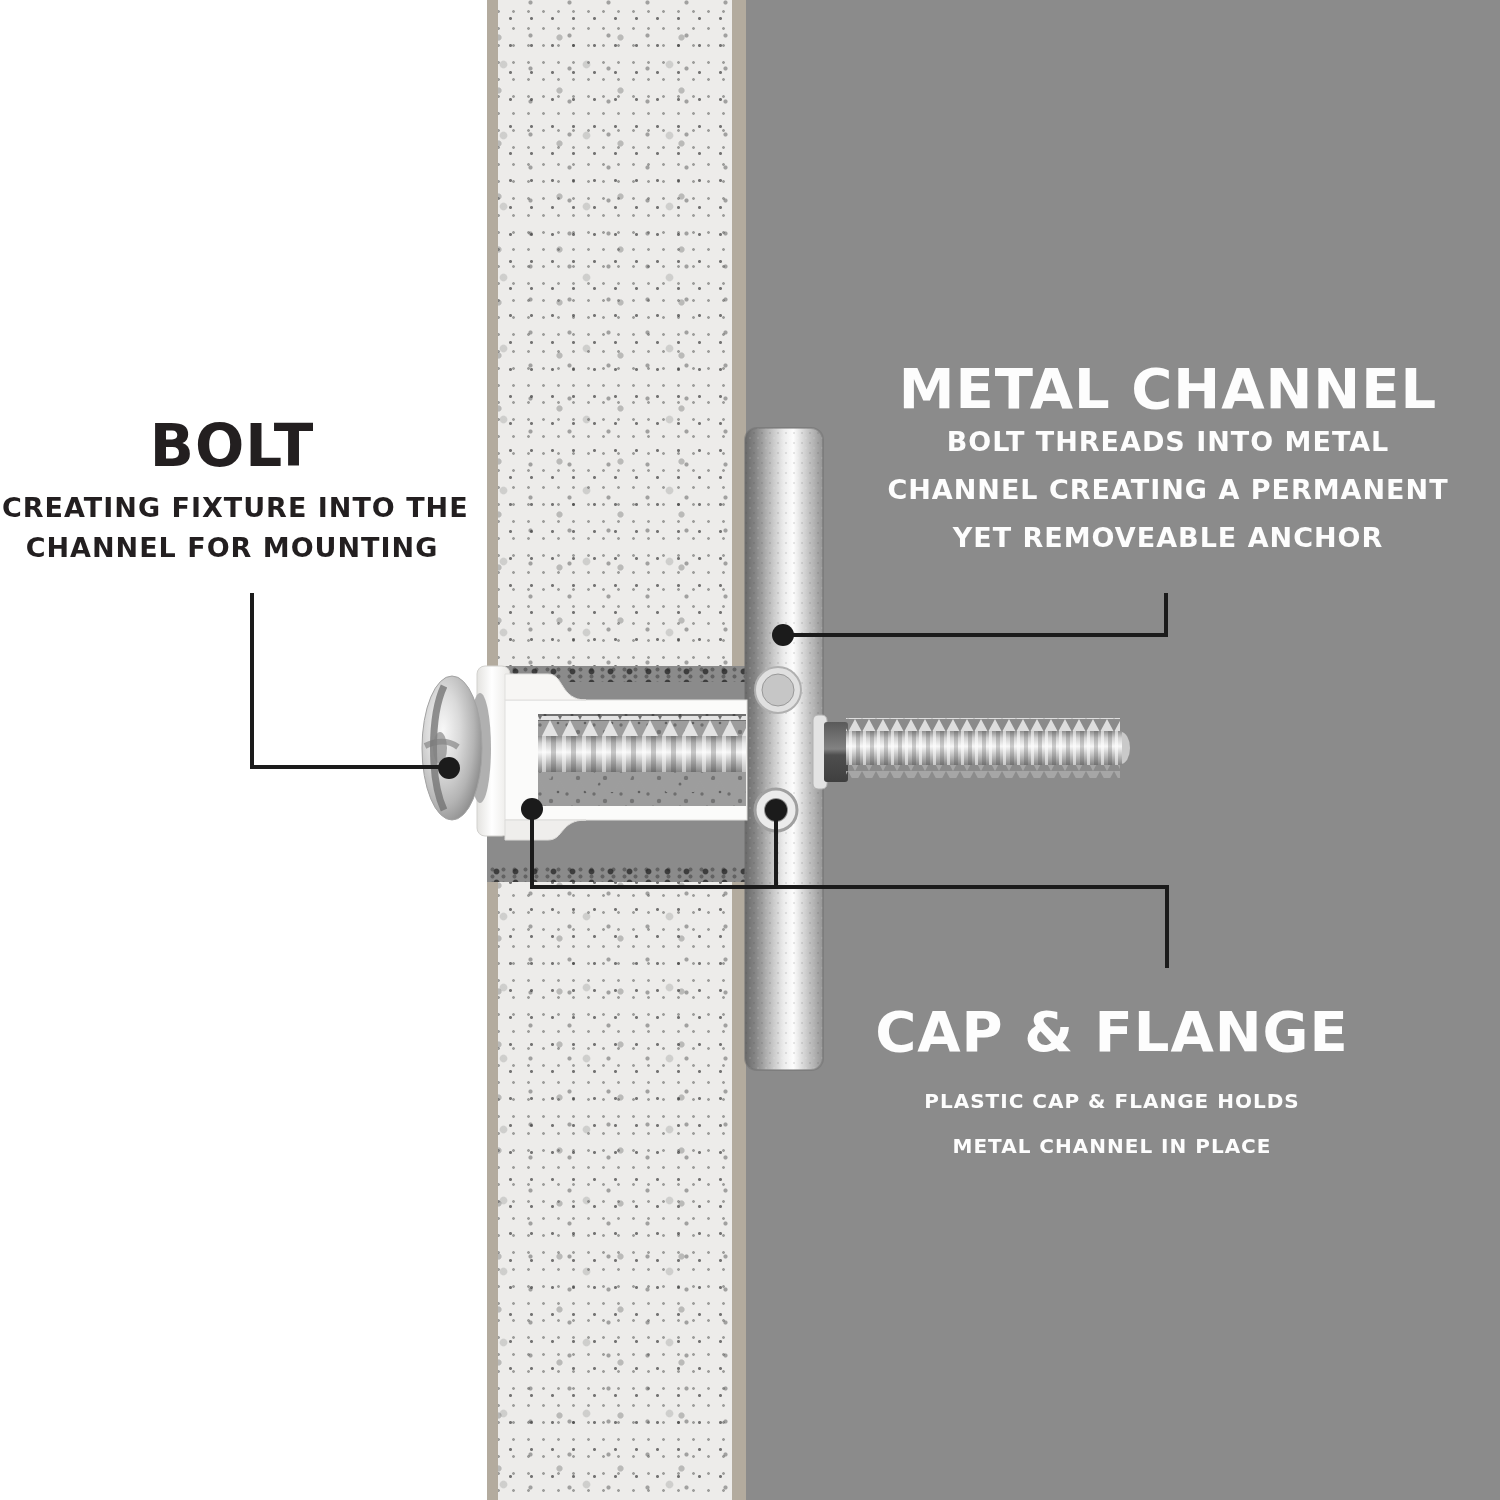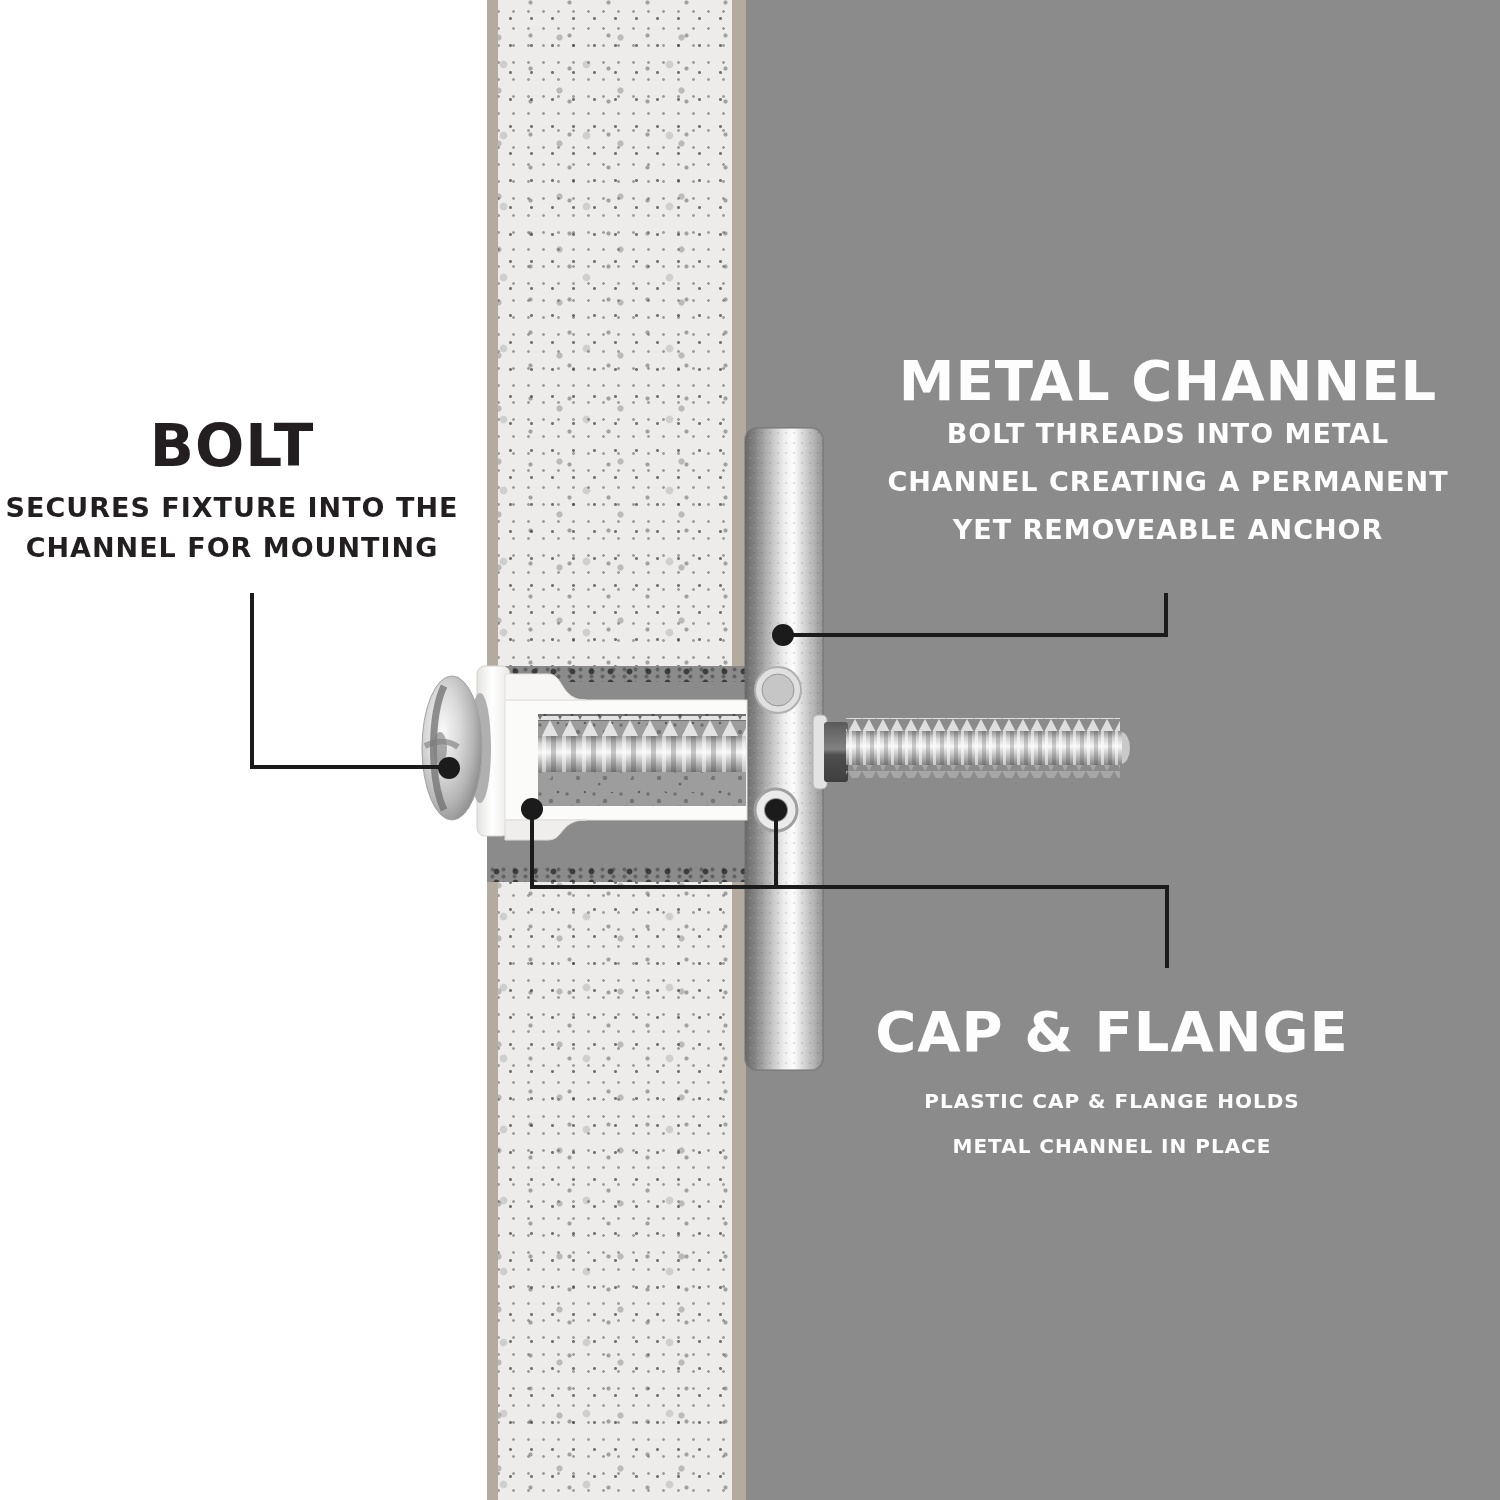--- a/index.html
+++ b/index.html
@@ -48,21 +48,21 @@
   .dot{position:absolute;width:22px;height:22px;border-radius:50%;background:#1b1b1b;z-index:7;}
   
   .label{position:absolute;text-align:center;z-index:8;}
   .label .title{font-weight:700;letter-spacing:1px;}
   .label .desc{font-weight:700;white-space:pre;letter-spacing:1px;}
   .label-dark{color:#231f20;}
   .label-light{color:#fdfdfd;}
   #bolt-label{left:2px;top:416px;width:460px;}
   #bolt-label .title{font-size:58px;line-height:60px;}
   #bolt-label .desc{font-size:27px;line-height:40px;margin-top:12px;}
-  #channel-label{left:858px;top:352px;width:620px;}
+  #channel-label{left:858px;top:360px;width:620px;}
   #channel-label .title{font-size:56px;line-height:58px;}
   #channel-label .desc{font-size:27px;line-height:48px;}
   #capflange-label{left:804px;top:1003px;width:616px;}
   #capflange-label .title{font-size:56px;line-height:58px;}
   #capflange-label .desc{font-size:20px;line-height:45px;margin-top:18px;}
 </style>
 </head>
 <body>
 
 <div id="stage">
@@ -208,21 +208,21 @@
   <div class="lead" style="left:530px;top:885px;width:639px;height:4px;"></div>
   <div class="lead" style="left:1165px;top:885px;width:4px;height:83px;"></div>
 
   <div class="dot" style="left:438px;top:757px;"></div>
   <div class="dot" style="left:772px;top:624px;"></div>
   <div class="dot" style="left:521px;top:798px;"></div>
   <div class="dot" style="left:765px;top:799px;"></div>
 
   <div class="label label-dark" id="bolt-label">
     <div class="title">BOLT</div>
-    <div class="desc">SECURES FIXTURE INTO THE
+    <div class="desc">CREATING FIXTURE INTO THE
 CHANNEL FOR MOUNTING</div>
   </div>
 
   <div class="label label-light" id="channel-label">
     <div class="title">METAL CHANNEL</div>
     <div class="desc">BOLT THREADS INTO METAL
 CHANNEL CREATING A PERMANENT
 YET REMOVEABLE ANCHOR</div>
   </div>
 

